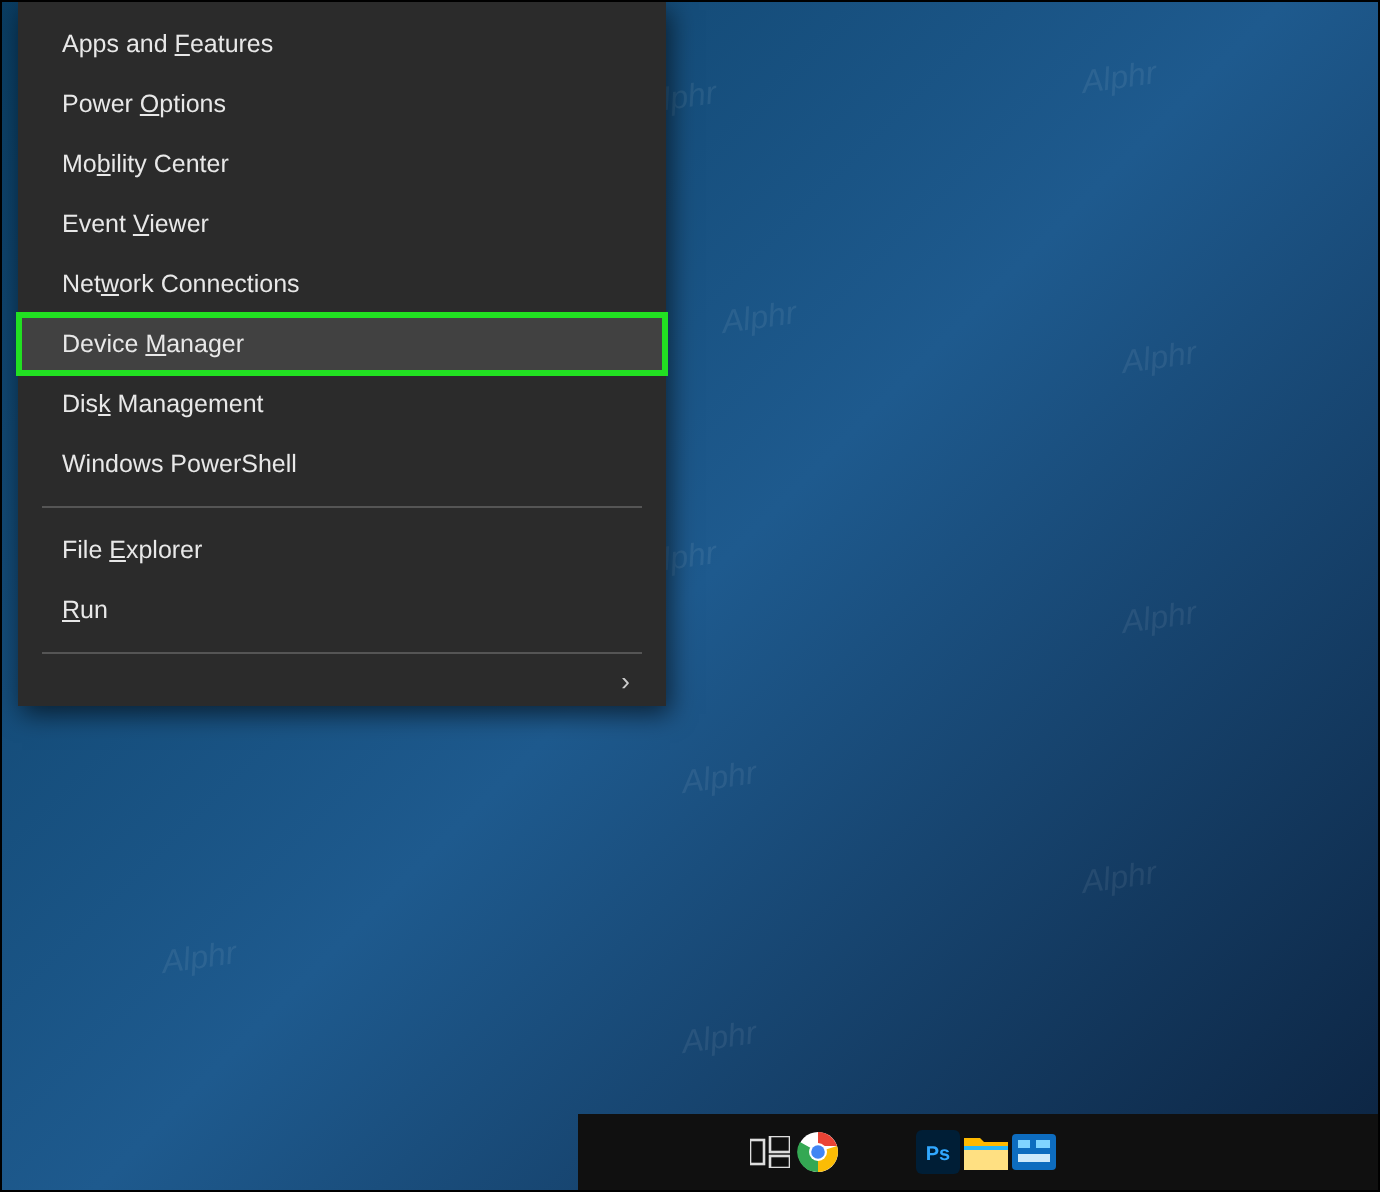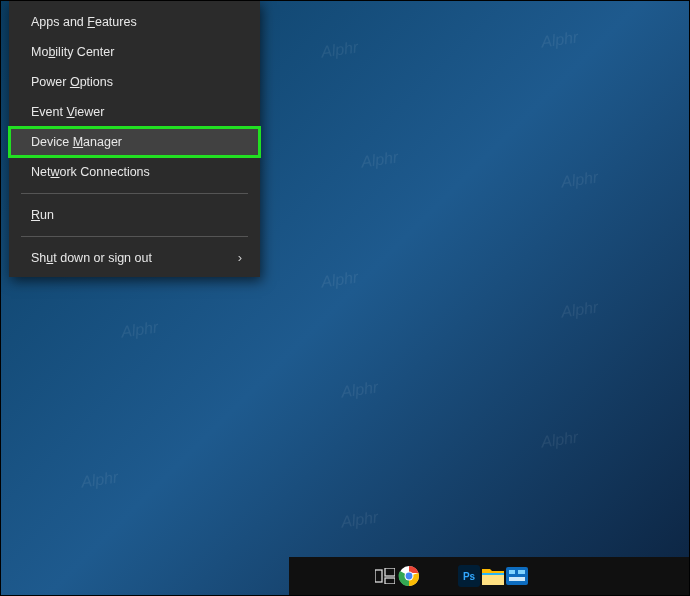--- a/index.html
+++ b/index.html
@@ -23,21 +23,21 @@
       position: absolute;
       color: #fff;
       font-size: 16px;
       font-style: italic;
       transform: rotate(-8deg);
     }
     .context-menu {
       position: absolute;
       left: 8px;
       top: 0;
-      width: 251px;
+      width: 324px;
       background: #2b2b2b;
       color: #fff;
       padding: 6px 0 4px 0;
       box-shadow: 2px 4px 12px rgba(0,0,0,0.6);
     }
     .menu-item {
       padding: 8px 22px 8px 22px;
       cursor: default;
       line-height: 14px;
       position: relative;
@@ -99,34 +99,36 @@
   <span style="left:560px; top:300px">Alphr</span>
   <span style="left:120px; top:320px">Alphr</span>
   <span style="left:340px; top:380px">Alphr</span>
   <span style="left:540px; top:430px">Alphr</span>
   <span style="left:80px; top:470px">Alphr</span>
   <span style="left:340px; top:510px">Alphr</span>
 </div>
 
 <div class="context-menu">
   <div class="menu-item"><span>Apps and <span class="underline">F</span>eatures</span></div>
+  <div class="menu-item"><span>Power <span class="underline">O</span>ptions</span></div>
   <div class="menu-item"><span>Mo<span class="underline">b</span>ility Center</span></div>
-  <div class="menu-item"><span>Power <span class="underline">O</span>ptions</span></div>
   <div class="menu-item"><span>Event <span class="underline">V</span>iewer</span></div>
+  <div class="menu-item"><span>Net<span class="underline">w</span>ork Connections</span></div>
   <div class="menu-item hovered highlighted"><span>Device <span class="underline">M</span>anager</span></div>
-  <div class="menu-item"><span>Net<span class="underline">w</span>ork Connections</span></div>
+  <div class="menu-item"><span>Dis<span class="underline">k</span> Management</span></div>
+  <div class="menu-item"><span>Windows PowerShell</span></div>
 
   <div class="menu-sep"></div>
 
+  <div class="menu-item"><span>File <span class="underline">E</span>xplorer</span></div>
   <div class="menu-item"><span><span class="underline">R</span>un</span></div>
 
   <div class="menu-sep"></div>
 
   <div class="menu-item">
-    <span>Sh<span class="underline">u</span>t down or sign out</span>
     <span class="submenu-arrow">›</span>
   </div>
 </div>
 
 <div class="taskbar">
   <div class="tb-icon">
     <svg width="20" height="16" viewBox="0 0 20 16">
         <rect x="0" y="2" width="7" height="12" fill="none" stroke="#ddd" stroke-width="1.3"></rect>
         <rect x="10" y="0" width="10" height="8" fill="none" stroke="#ddd" stroke-width="1.3"></rect>
         <rect x="10" y="10" width="10" height="6" fill="none" stroke="#ddd" stroke-width="1.3"></rect>

